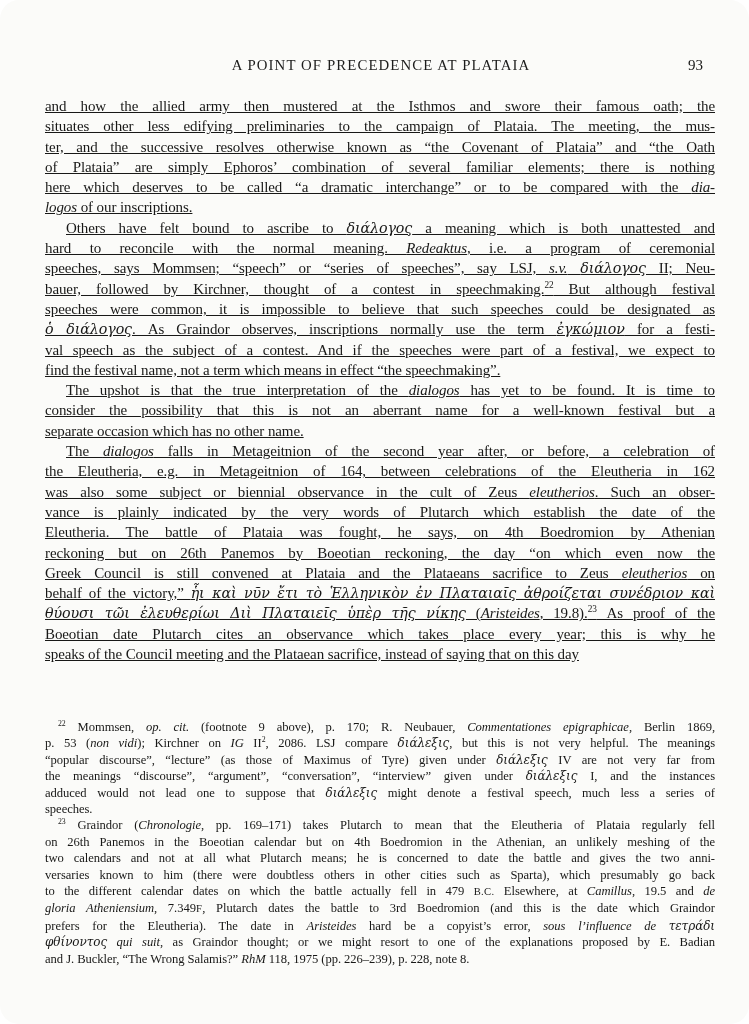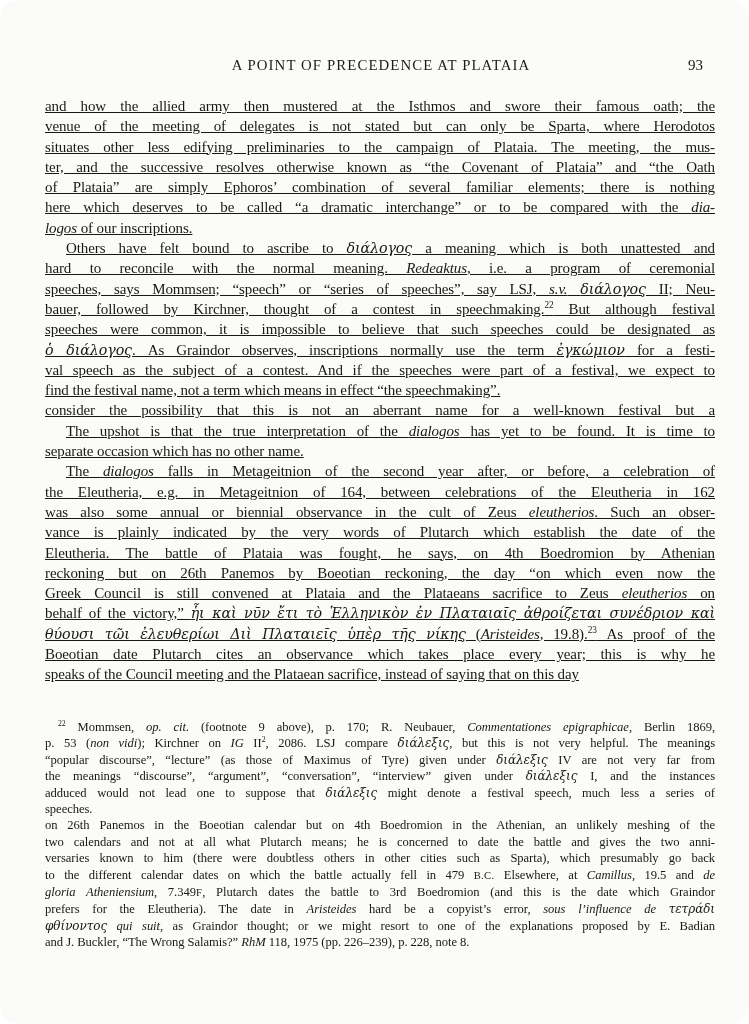--- a/index.html
+++ b/index.html
@@ -70,57 +70,57 @@
 <body>
 
 <div class="page">
   <div class="header">
     <div class="running-title">A POINT OF PRECEDENCE AT PLATAIA</div>
     <div class="page-number">93</div>
   </div>
 
   <div class="body-text">
       <div class="bline"><span>and how the allied army then mustered at the Isthmos and swore their famous oath; the</span></div>
-      <div class="bline"><span>venue of the meeting of delegates is not stated but can only be Sparta, where Herodotos</span></div>
       <div class="bline"><span>situates other less edifying preliminaries to the campaign of Plataia. The meeting, the mus-</span></div>
       <div class="bline"><span>ter, and the successive resolves otherwise known as “the Covenant of Plataia” and “the Oath</span></div>
       <div class="bline"><span>of Plataia” are simply Ephoros’ combination of several familiar elements; there is nothing</span></div>
       <div class="bline"><span>here which deserves to be called “a dramatic interchange” or to be compared with the </span><span class="seg-i">dia-</span></div>
       <div class="bline line-last"><span class="seg-i">logos</span><span> of our inscriptions.</span></div>
       <div class="bline line-indent"><span>Others have felt bound to ascribe to </span><span class="seg-g">διάλογος</span><span> a meaning which is both unattested and</span></div>
       <div class="bline"><span>hard to reconcile with the normal meaning. </span><span class="seg-i">Redeaktus</span><span>, i.e. a program of ceremonial</span></div>
       <div class="bline"><span>speeches, says Mommsen; “speech” or “series of speeches”, say LSJ, </span><span class="seg-i">s.v.</span><span> </span><span class="seg-g">διάλογος</span><span> II; Neu-</span></div>
       <div class="bline"><span>bauer, followed by Kirchner, thought of a contest in speechmaking.</span><span class="seg-sup">22</span><span> But although festival</span></div>
       <div class="bline"><span>speeches were common, it is impossible to believe that such speeches could be designated as</span></div>
       <div class="bline"><span class="seg-g">ὁ διάλογος</span><span>. As Graindor observes, inscriptions normally use the term </span><span class="seg-g">ἐγκώμιον</span><span> for a festi-</span></div>
       <div class="bline"><span>val speech as the subject of a contest. And if the speeches were part of a festival, we expect to</span></div>
       <div class="bline line-last"><span>find the festival name, not a term which means in effect “the speechmaking”.</span></div>
+      <div class="bline line-indent"><span>The upshot is that the true interpretation of the </span><span class="seg-i">dialogos</span><span> has yet to be found. It is time to</span></div>
       <div class="bline"><span>consider the possibility that this is not an aberrant name for a well-known festival but a</span></div>
-      <div class="bline line-indent"><span>The upshot is that the true interpretation of the </span><span class="seg-i">dialogos</span><span> has yet to be found. It is time to</span></div>
       <div class="bline line-last"><span>separate occasion which has no other name.</span></div>
       <div class="bline line-indent"><span>The </span><span class="seg-i">dialogos</span><span> falls in Metageitnion of the second year after, or before, a celebration of</span></div>
       <div class="bline"><span>the Eleutheria, e.g. in Metageitnion of 164, between celebrations of the Eleutheria in 162</span></div>
-      <div class="bline"><span>was also some annual or biennial observance in the cult of Zeus </span><span class="seg-i">eleutherios</span><span>. Such an obser-</span></div>
+      <div class="bline"><span>was also some subject or biennial observance in the cult of Zeus </span><span class="seg-i">eleutherios</span><span>. Such an obser-</span></div>
       <div class="bline"><span>vance is plainly indicated by the very words of Plutarch which establish the date of the</span></div>
       <div class="bline"><span>Eleutheria. The battle of Plataia was fought, he says, on 4th Boedromion by Athenian</span></div>
       <div class="bline"><span>reckoning but on 26th Panemos by Boeotian reckoning, the day “on which even now the</span></div>
       <div class="bline"><span>Greek Council is still convened at Plataia and the Plataeans sacrifice to Zeus </span><span class="seg-i">eleutherios</span><span> on</span></div>
       <div class="bline"><span>behalf of the victory,” </span><span class="seg-g">ἧι καὶ νῦν ἔτι τὸ Ἑλληνικὸν ἐν Πλαταιαῖς ἀθροίζεται συνέδριον καὶ</span></div>
       <div class="bline"><span class="seg-g">θύουσι τῶι ἐλευθερίωι Διὶ Πλαταιεῖς ὑπὲρ τῆς νίκης</span><span> (</span><span class="seg-i">Aristeides</span><span>, 19.8).</span><span class="seg-sup">23</span><span> As proof of the</span></div>
       <div class="bline"><span>Boeotian date Plutarch cites an observance which takes place every year; this is why he</span></div>
       <div class="bline line-last"><span>speaks of the Council meeting and the Plataean sacrifice, instead of saying that on this day</span></div>
     </div>
 
   <div class="footnotes-section">
       <div class="fline line-indent"><span class="seg-sup">22</span><span> Mommsen, </span><span class="seg-i">op. cit.</span><span> (footnote 9 above), p. 170; R. Neubauer, </span><span class="seg-i">Commentationes epigraphicae</span><span>, Berlin 1869,</span></div>
       <div class="fline"><span>p. 53 (</span><span class="seg-i">non vidi</span><span>); Kirchner on </span><span class="seg-i">IG</span><span> II</span><span class="seg-sup">2</span><span>, 2086. LSJ compare </span><span class="seg-g">διάλεξις</span><span>, but this is not very helpful. The meanings</span></div>
       <div class="fline"><span>“popular discourse”, “lecture” (as those of Maximus of Tyre) given under </span><span class="seg-g">διάλεξις</span><span> IV are not very far from</span></div>
       <div class="fline"><span>the meanings “discourse”, “argument”, “conversation”, “interview” given under </span><span class="seg-g">διάλεξις</span><span> I, and the instances</span></div>
       <div class="fline"><span>adduced would not lead one to suppose that </span><span class="seg-g">διάλεξις</span><span> might denote a festival speech, much less a series of</span></div>
       <div class="fline line-last"><span>speeches.</span></div>
+      <div class="fline line-indent"><span class="seg-sup">23</span><span> Graindor (</span><span class="seg-i">Chronologie</span><span>, pp. 169–171) takes Plutarch to mean that the Eleutheria of Plataia regularly fell</span></div>
       <div class="fline"><span>on 26th Panemos in the Boeotian calendar but on 4th Boedromion in the Athenian, an unlikely meshing of the</span></div>
       <div class="fline"><span>two calendars and not at all what Plutarch means; he is concerned to date the battle and gives the two anni-</span></div>
       <div class="fline"><span>versaries known to him (there were doubtless others in other cities such as Sparta), which presumably go back</span></div>
       <div class="fline"><span>to the different calendar dates on which the battle actually fell in 479 </span><span class="seg-sc">B.C.</span><span> Elsewhere, at </span><span class="seg-i">Camillus</span><span>, 19.5 and </span><span class="seg-i">de</span></div>
       <div class="fline"><span class="seg-i">gloria Atheniensium</span><span>, 7.349</span><span class="seg-sc">F</span><span>, Plutarch dates the battle to 3rd Boedromion (and this is the date which Graindor</span></div>
       <div class="fline"><span>prefers for the Eleutheria). The date in </span><span class="seg-i">Aristeides</span><span> hard be a copyist’s error, </span><span class="seg-i">sous l’influence de</span><span> </span><span class="seg-g">τετράδι</span></div>
       <div class="fline"><span class="seg-g">φθίνοντος</span><span> </span><span class="seg-i">qui suit</span><span>, as Graindor thought; or we might resort to one of the explanations proposed by E. Badian</span></div>
       <div class="fline line-last"><span>and J. Buckler, “The Wrong Salamis?” </span><span class="seg-i">RhM</span><span> 118, 1975 (pp. 226–239), p. 228, note 8.</span></div>
     </div>
 </div>

